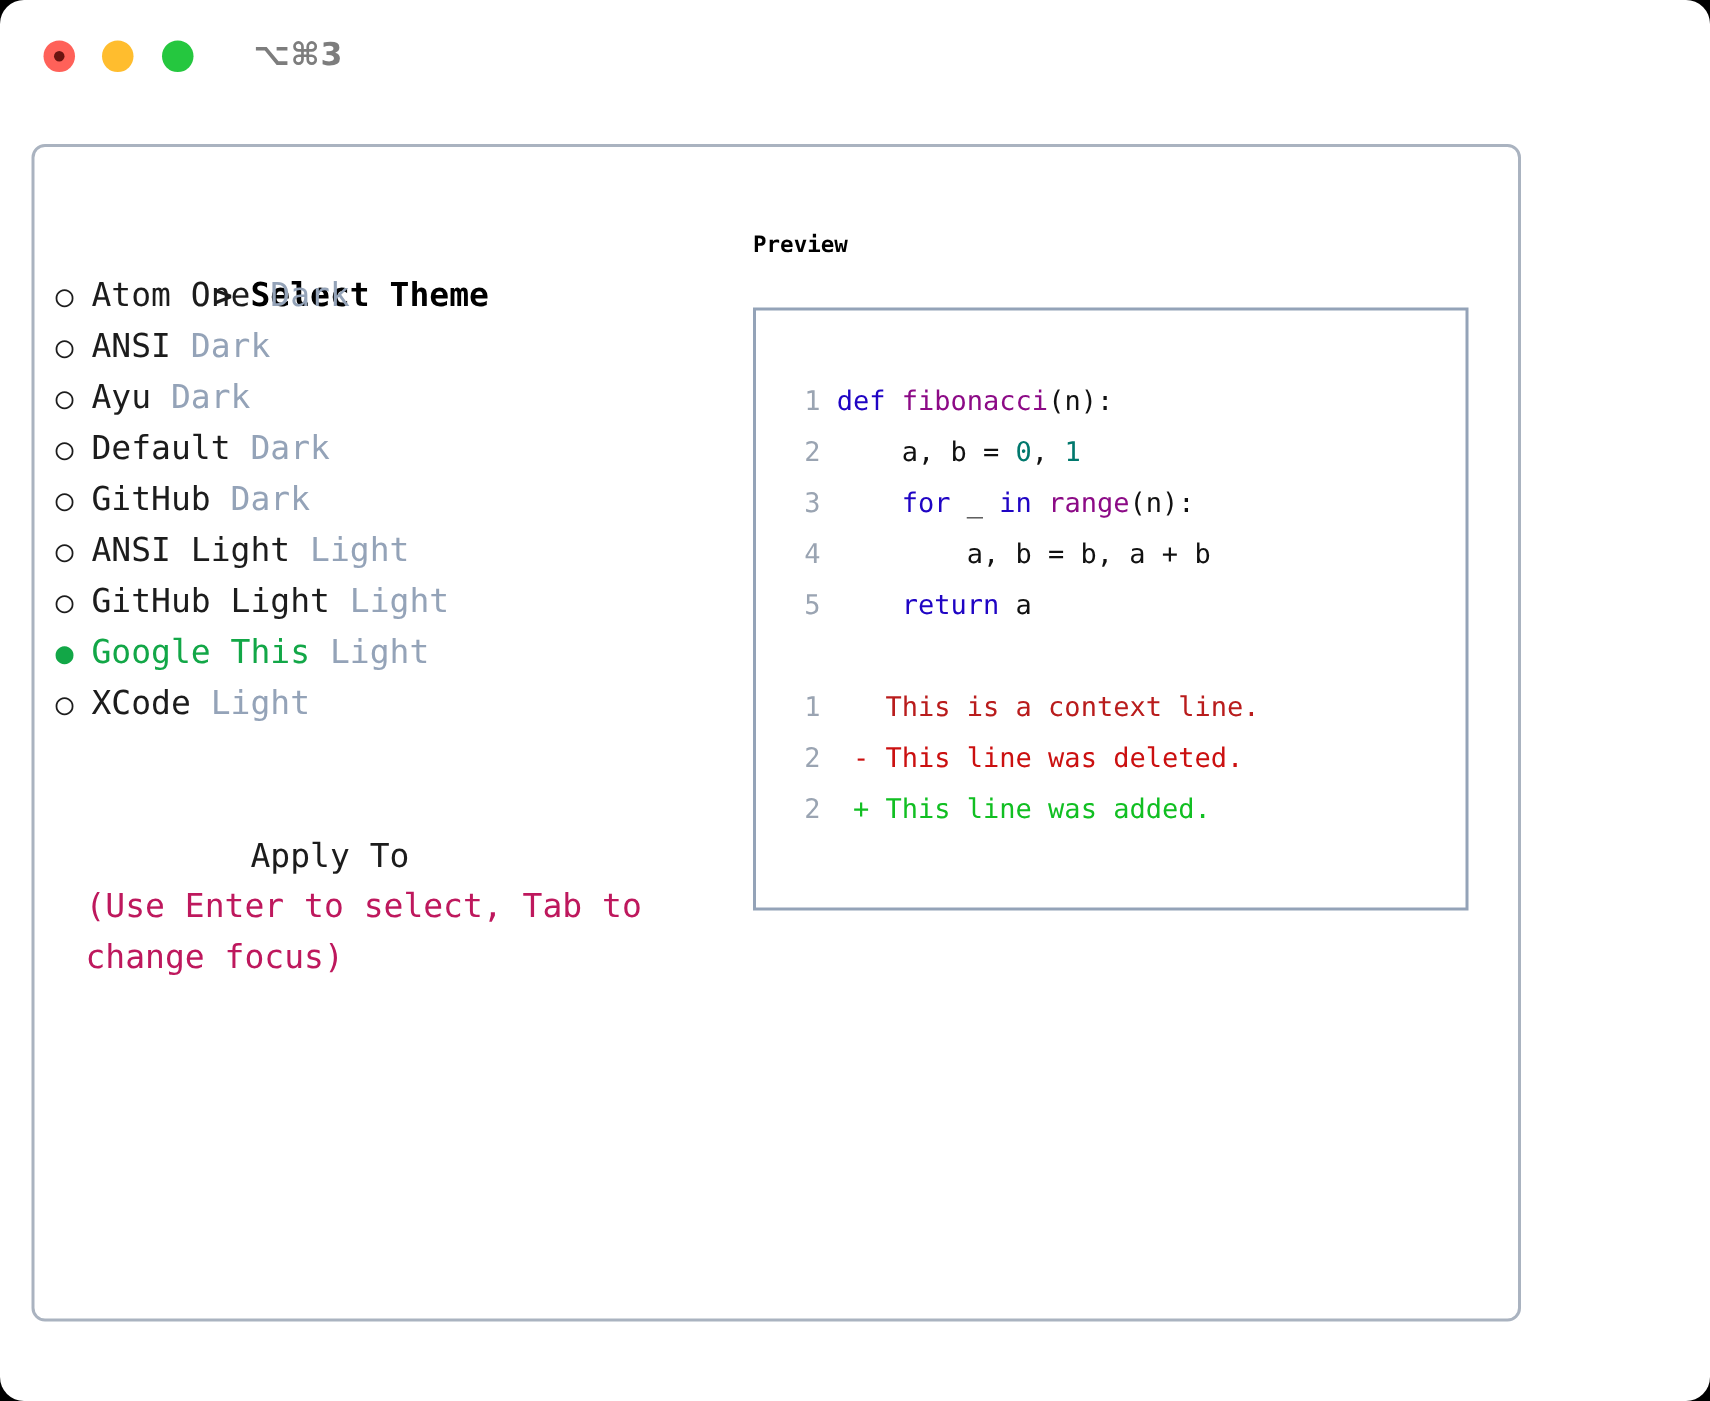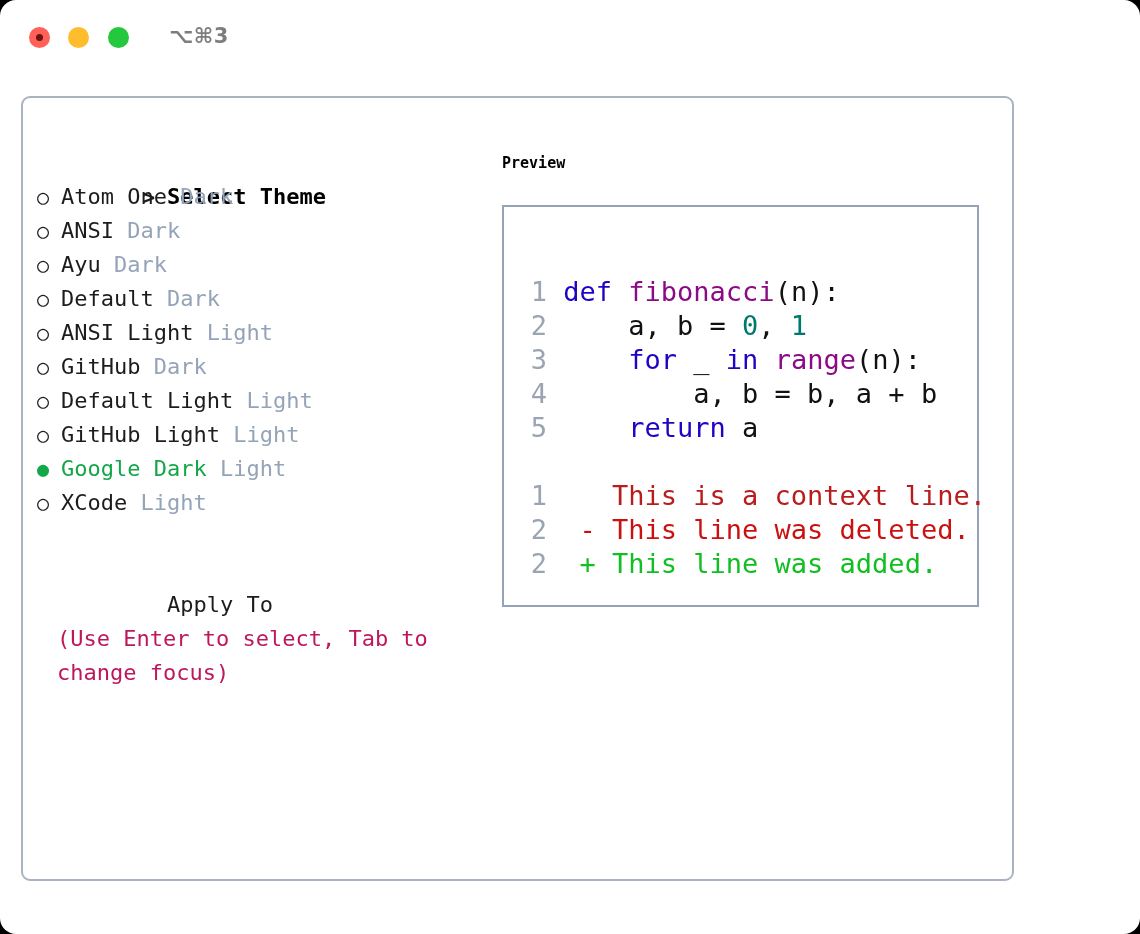--- a/index.html
+++ b/index.html
@@ -142,24 +142,23 @@
     height: 402px;
     border: 2px solid #94a3b8;
     box-sizing: border-box;
     background: #ffffff;
     position: relative;
   }
   #code {
     position: absolute;
     left: 17px;
     top: 44px;
-    font-size: 27px;
-    line-height: 34px;
-    white-space: pre;
-    margin-top: 24px;
+    font-size: 18px;
+    line-height: 34px;
+    white-space: pre;
   }
   .cline { height: 34px; white-space: pre; }
   .ln {
     display: inline-block;
     width: 26px;
     text-align: right;
     color: #9aa4b2;
   }
   .kw   { color: #1f04c4; }
   .fn   { color: #8c0a86; }
@@ -188,25 +187,24 @@
 
       <div class="row heading">
         <span class="marker">&gt;</span><span>Select Theme</span>
       </div>
 
       <div id="theme-list">
           <div class="row"><span class="marker">○</span><span class="name">Atom One</span><span> </span><span class="meta">Dark</span></div>
           <div class="row"><span class="marker">○</span><span class="name">ANSI</span><span> </span><span class="meta">Dark</span></div>
           <div class="row"><span class="marker">○</span><span class="name">Ayu</span><span> </span><span class="meta">Dark</span></div>
           <div class="row"><span class="marker">○</span><span class="name">Default</span><span> </span><span class="meta">Dark</span></div>
+          <div class="row"><span class="marker">○</span><span class="name">GitHub</span><span> </span><span class="meta">Dark</span></div>
           <div class="row"><span class="marker">○</span><span class="name">ANSI Light</span><span> </span><span class="meta">Light</span></div>
-          <div class="row"><span class="marker">○</span><span class="name">GitHub</span><span> </span><span class="meta">Dark</span></div>
-          <div class="row"><span class="marker">○</span><span class="name">Default Light</span><span> </span><span class="meta">Light</span></div>
           <div class="row"><span class="marker">○</span><span class="name">GitHub Light</span><span> </span><span class="meta">Light</span></div>
-          <div class="row"><span class="marker sel">●</span><span class="name sel">Google Dark</span><span> </span><span class="meta">Light</span></div>
+          <div class="row"><span class="marker sel">●</span><span class="name sel">Google This</span><span> </span><span class="meta">Light</span></div>
           <div class="row"><span class="marker">○</span><span class="name">XCode</span><span> </span><span class="meta">Light</span></div>
         </div>
 
       <div class="gap"></div>
 
       <div class="row">
         <span class="marker"> </span><span>Apply To</span>
       </div>
 
 

